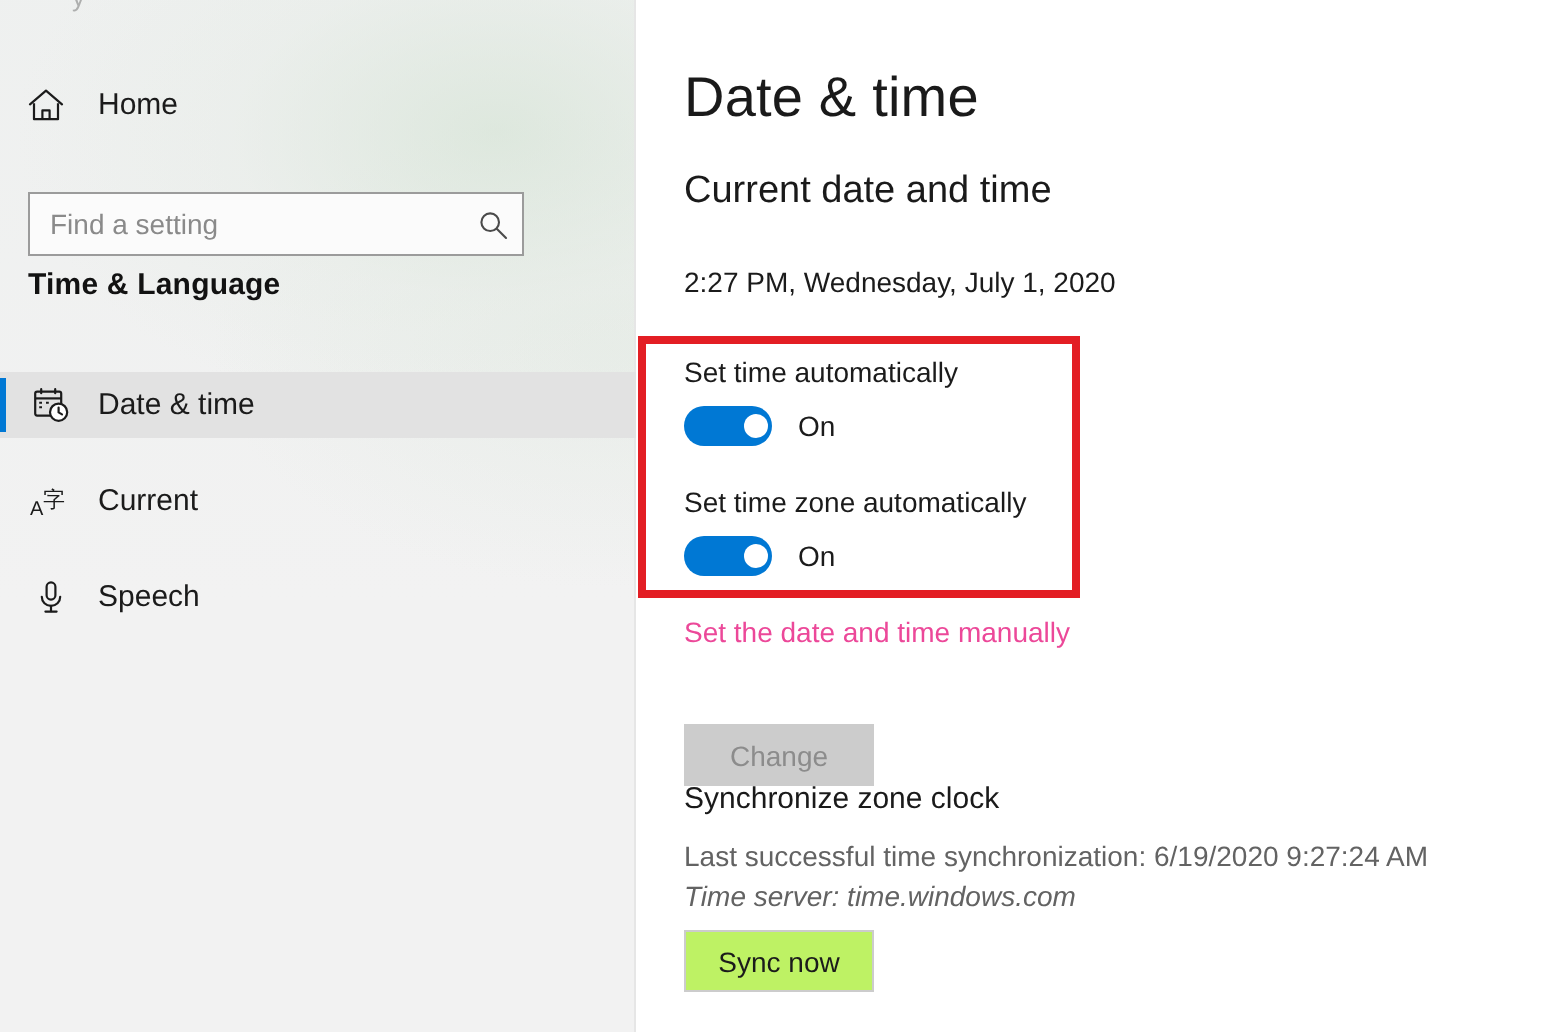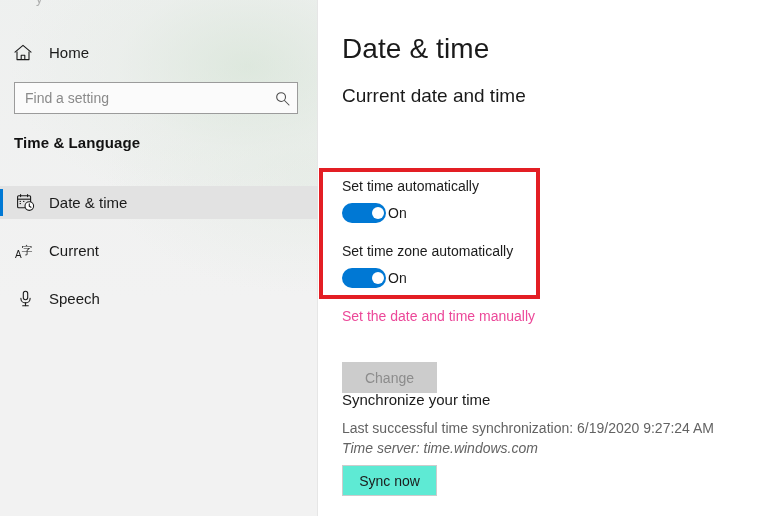--- a/index.html
+++ b/index.html
@@ -68,22 +68,22 @@
   #home-row .ico { width: 22px; height: 20px; display: flex; align-items: center; justify-content: flex-start; }
   #home-label {
     margin-left: 13px;
     font-size: 15px;
     color: #1b1b1b;
   }
 
   
   #search-box {
     position: absolute;
-    left: 14px; top: 82px;
-    width: 284px; height: 32px;
+    left: 14px; top: 96px;
+    width: 248px; height: 32px;
     background: #fbfbfb;
     border: 1px solid #9b9b9b;
     display: flex; align-items: center;
   }
   #search-input {
     border: 0; outline: 0; background: transparent;
     flex: 1 1 auto;
     height: 30px;
     padding: 0 8px 0 10px;
     font-family: "Liberation Sans", sans-serif;
@@ -208,21 +208,21 @@
     flex: 0 0 44px;
   }
   .toggle .knob {
     position: absolute;
     top: 4px; left: 30px;
     width: 12px; height: 12px;
     border-radius: 50%;
     background: #ffffff;
   }
   .toggle-state {
-    margin-left: 2px;
+    margin-left: 13px;
     font-size: 14px;
     color: #1b1b1b;
   }
 
   #label-manual {
     position: absolute;
     left: 24px; top: 308px;
     font-size: 14px;
     color: #ec4899;
   }
@@ -258,21 +258,21 @@
     left: 24px; top: 440px;
     font-size: 14px;
     color: #636363;
     white-space: nowrap;
     font-style: italic;
   }
   #btn-sync {
     position: absolute;
     left: 24px; top: 465px;
     width: 95px; height: 31px;
-    background: #5eead4;
+    background: #bef264;
     border: 1px solid #cccccc;
     color: #1b1b1b;
     font-family: "Liberation Sans", sans-serif;
     font-size: 14px;
     cursor: default;
     padding: 0;
   }
 </style>
 </head>
 <body>
@@ -351,20 +351,21 @@
       </div>
 
     </div>
   </div>
 
   <div id="content">
 
     <div id="page-title">Date &amp; time</div>
 
     <div id="section-current">Current date and time</div>
+    <div id="current-datetime">2:27 PM, Wednesday, July 1, 2020</div>
 
     <div id="highlight-box"></div>
 
     <div id="label-set-time" class="setting-label">Set time automatically</div>
     <div id="toggle-row-time" class="toggle-row">
       <div class="toggle">
         <div class="knob"></div>
       </div>
       <span class="toggle-state">On</span>
     </div>
@@ -373,19 +374,19 @@
     <div id="toggle-row-tz" class="toggle-row">
       <div class="toggle">
         <div class="knob"></div>
       </div>
       <span class="toggle-state">On</span>
     </div>
 
     <div id="label-manual">Set the date and time manually</div>
     <button id="btn-change" disabled="">Change</button>
 
-    <div id="section-sync">Synchronize your time</div>
+    <div id="section-sync">Synchronize zone clock</div>
     <div id="sync-last">Last successful time synchronization: 6/19/2020 9:27:24 AM</div>
     <div id="sync-server">Time server: time.windows.com</div>
     <button id="btn-sync">Sync now</button>
 
   </div>
 </div>
 
 </body></html>

